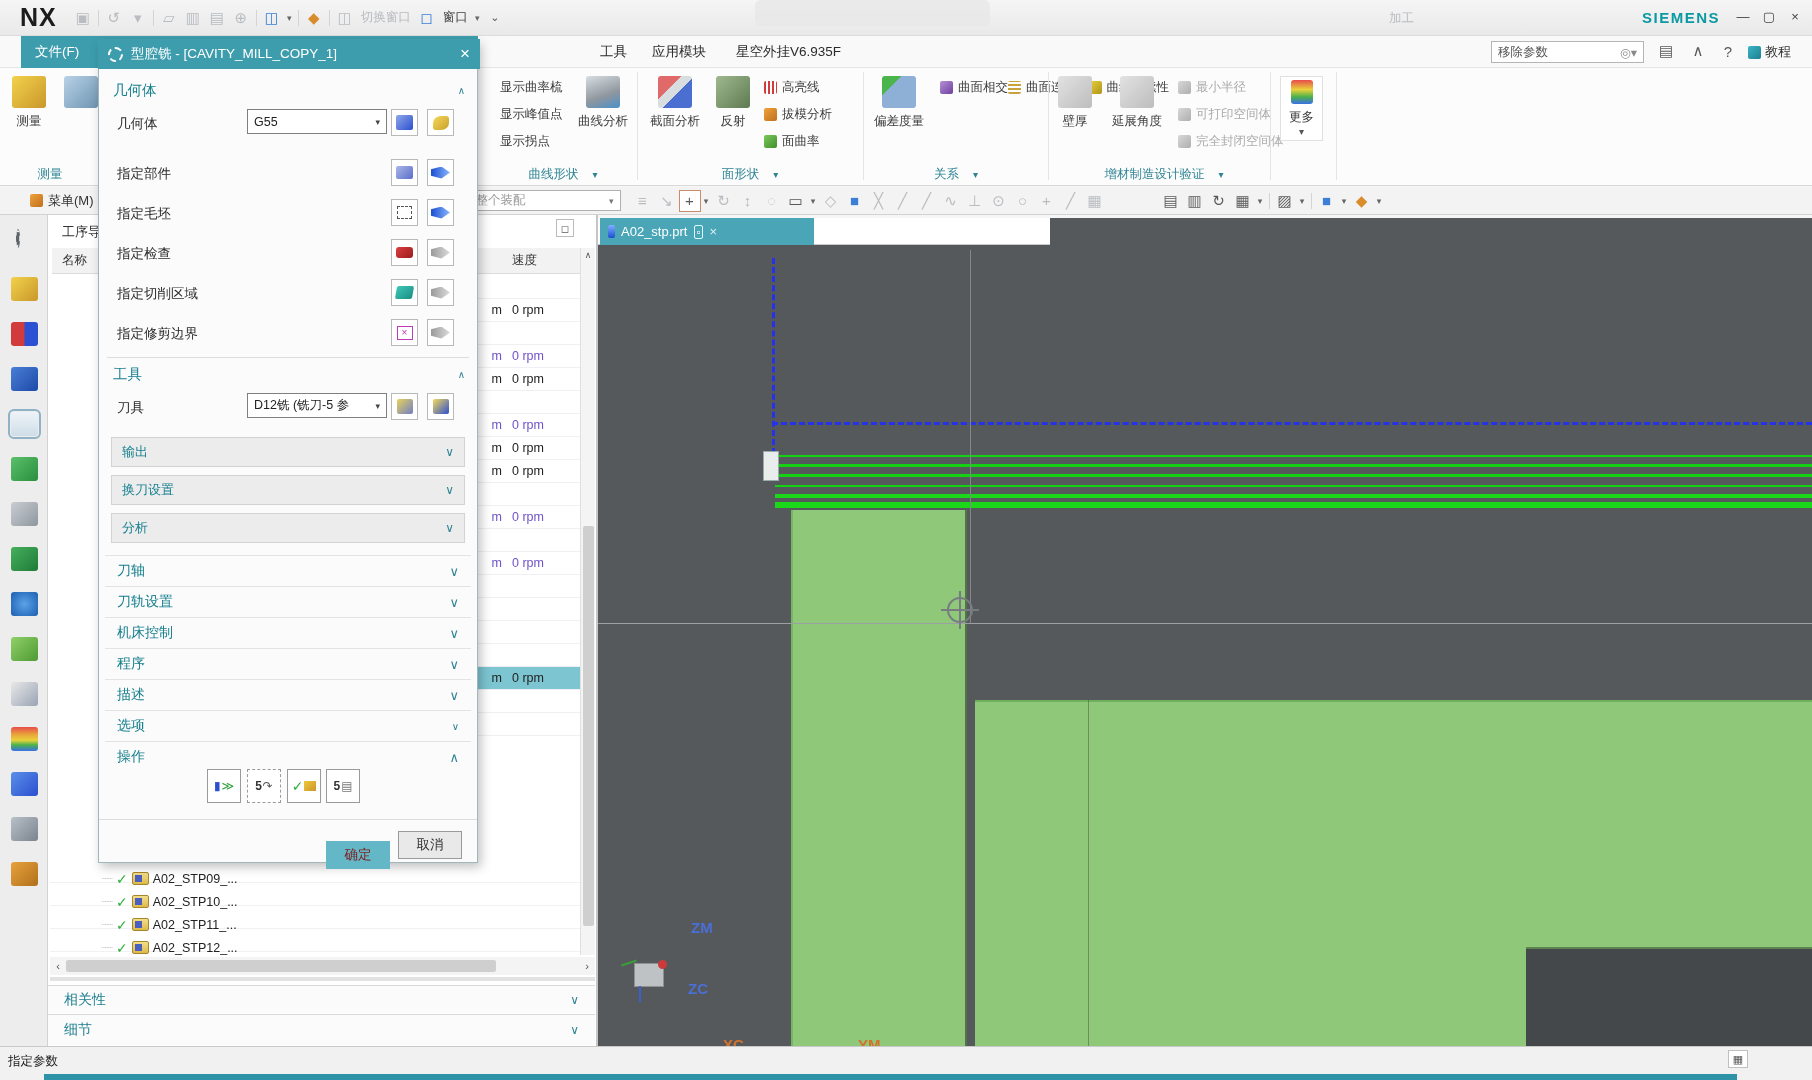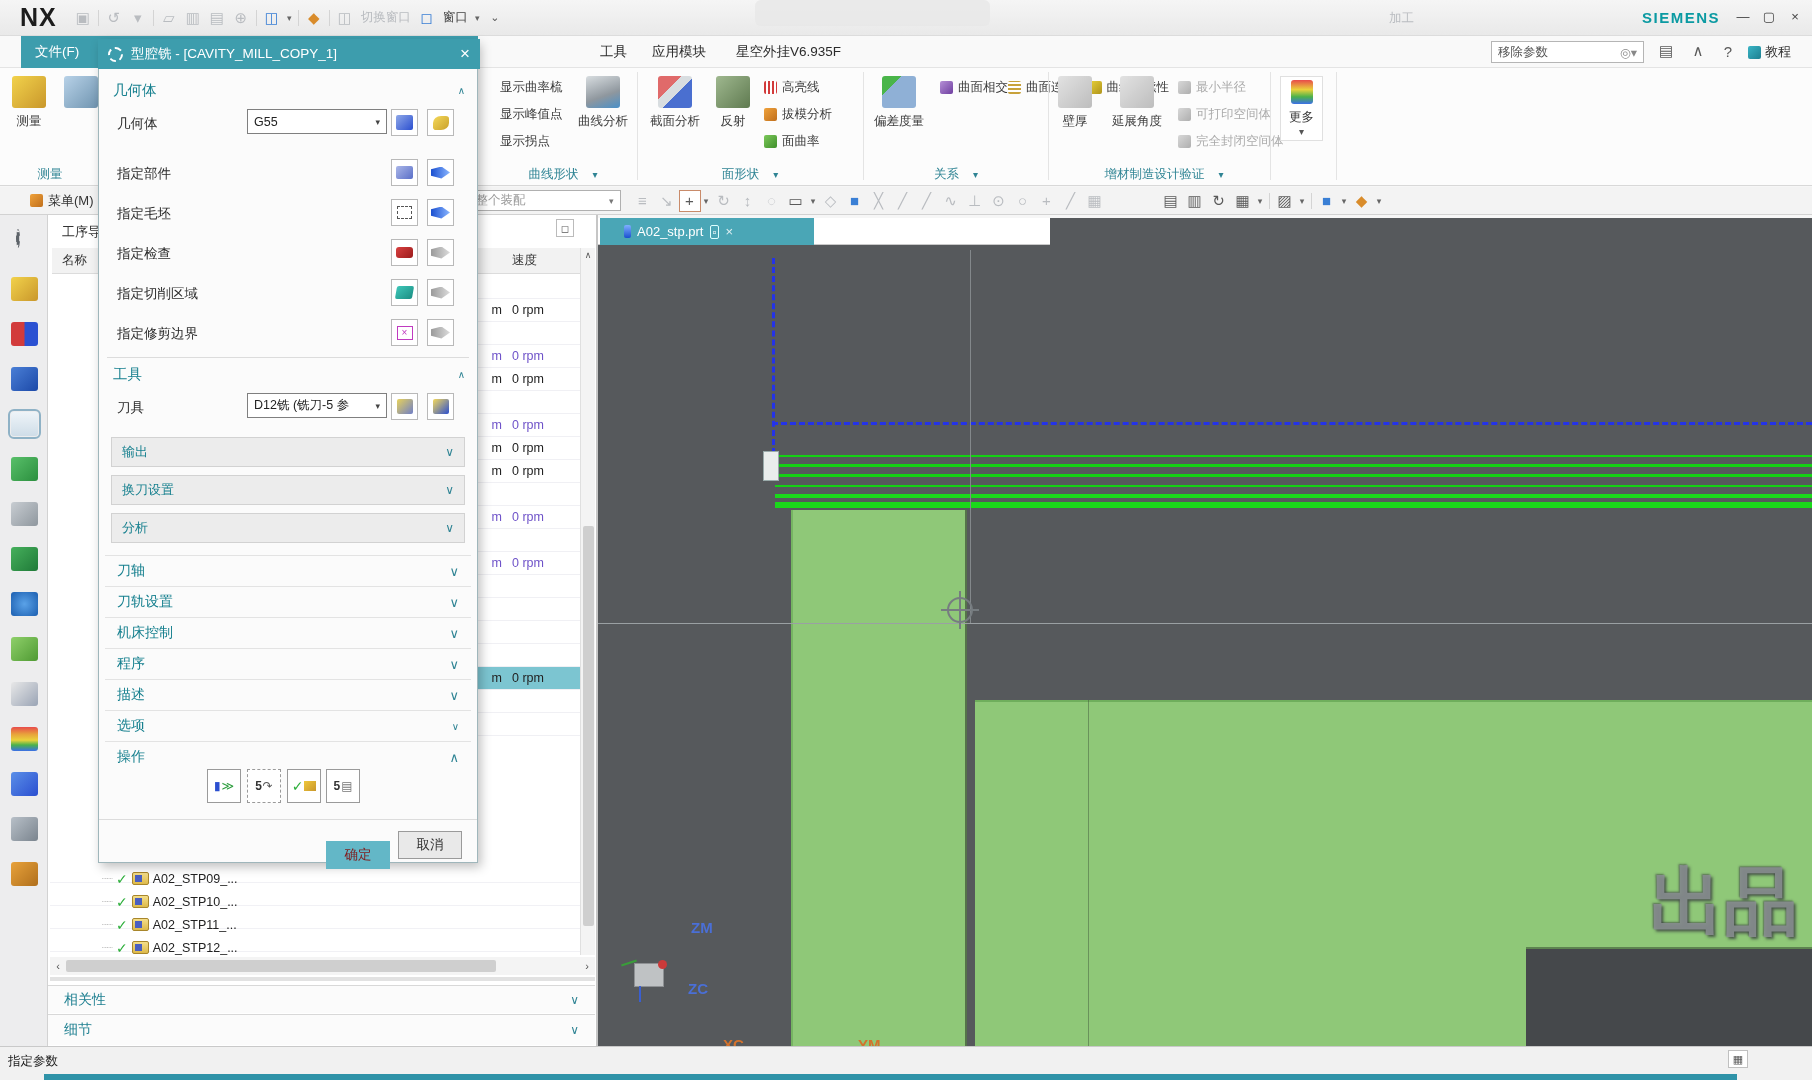--- a/index.html
+++ b/index.html
@@ -520,25 +520,24 @@
     <span class="axlabel" style="left:125px;top:818px;color:#d4722c">XC</span>
     <span class="axlabel" style="left:260px;top:818px;color:#d4722c">YM</span>
 
     <div class="abs" style="left:36px;top:745px;width:30px;height:24px;background:#bfc2c4;border:1px solid #8e9194;z-index:3">
       <span class="abs" style="right:-4px;top:-4px;width:9px;height:9px;border-radius:50%;background:#cc3a3a"></span>
       <span class="abs" style="left:-14px;top:-2px;width:16px;height:2px;background:#3a9d3a;transform:rotate(-18deg)"></span>
       <span class="abs" style="left:4px;bottom:-16px;width:2px;height:16px;background:#3a5fd0"></span>
     </div>
 
     <div class="wm">
-      <div>出品</div>
     </div>
 
     <div class="abs" style="left:0;top:0;width:452px;height:27px;background:#fff;border-bottom:1px solid #c9c9c9">
-      <div class="abs" style="left:2px;top:0;width:214px;height:27px;background:#4aa6b6;display:flex;align-items:center;color:#fff;font-size:13px;gap:6px;padding:0 24px">
+      <div class="abs" style="left:2px;top:0;width:214px;height:27px;background:#4aa6b6;display:flex;align-items:center;color:#fff;font-size:13px;gap:6px;padding:0 8px">
         <span style="width:7px;height:13px;background:linear-gradient(#7fb0ff,#1a4fd0);border-radius:2px"></span>
         <span>A02_stp.prt</span>
         <span style="font-size:11px;border:1px solid #dff;padding:0 2px;border-radius:2px">▫</span>
         <span style="color:#e0eff2;font-size:13px">×</span>
       </div>
     </div>
   </div>
 
   <div class="abs dialog">
     <div class="dlg-title">

